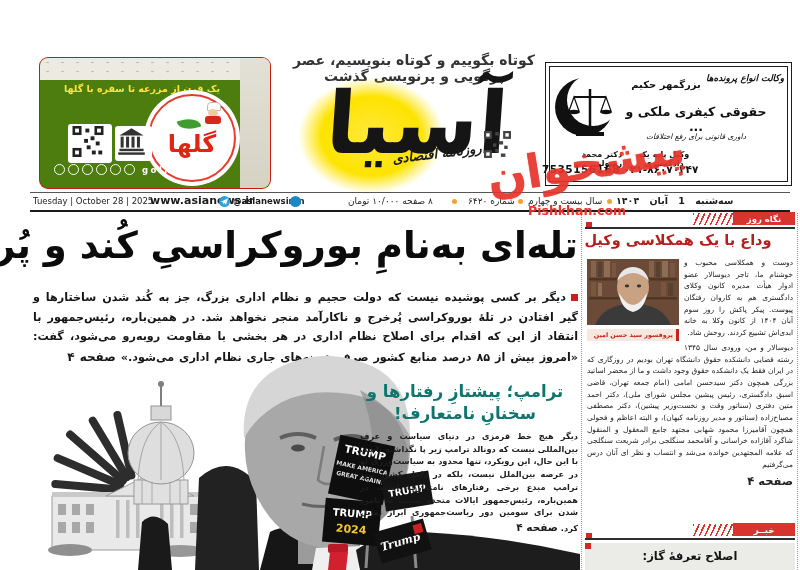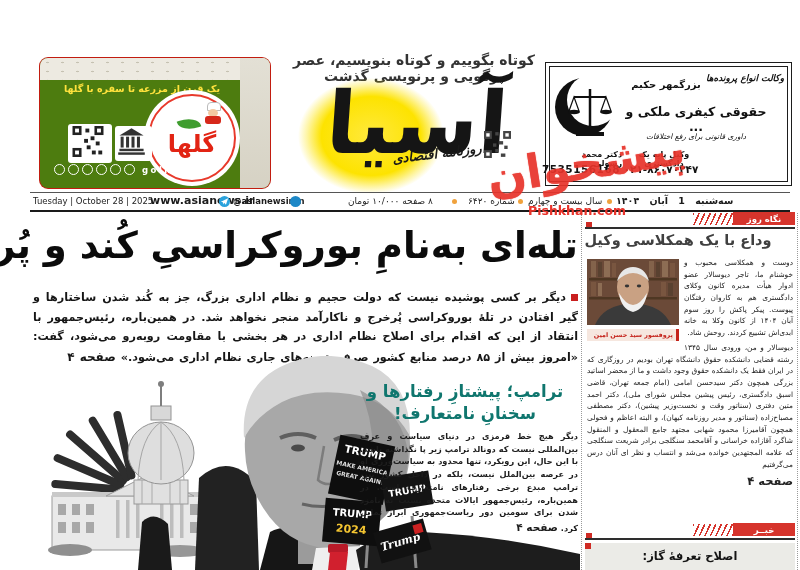--- a/index.html
+++ b/index.html
@@ -73,21 +73,21 @@
   .pref{font-size:12px;font-weight:900;white-space:nowrap;}
   .t-head{left:356px;top:381px;width:218px;font-size:16.5px;line-height:1.35;font-weight:900;color:#0f766e;z-index:5;}
   .t-body{left:360px;top:430px;width:218px;font-size:8.2px;line-height:1.55;font-weight:600;color:#1d1d1d;z-index:5;}
 
   
   .vline{top:213px;height:357px;width:0;border-left:1px dotted #9a9a9a;}
   .chip{background:#d6342c;color:#fff;font-weight:bold;font-size:8.5px;height:13px;display:flex;align-items:center;justify-content:center;direction:rtl;letter-spacing:1px;}
   .hatch{height:12px;background:repeating-linear-gradient(115deg,#d6342c 0 1.5px,#fff 1.5px 5px);}
   .sline{width:210px;height:2px;background:#2e2e2e;}
   .rsq{width:6px;height:6px;background:#cf2b24;}
-  .sb-title{left:576px;top:232px;width:204px;font-size:14.5px;font-weight:900;color:#404040;}
+  .sb-title{left:576px;top:232px;width:204px;font-size:14.5px;font-weight:900;color:#b91c1c;}
   .sb-body{left:587px;top:257px;width:206px;font-size:7.4px;line-height:1.58;color:#232323;font-weight:500;}
   .sb-fig{float:left;width:92px;margin:2px 5px 2px 0;}
   .sb-cap{background:#f6e7df;border-right:3px solid #c4231b;color:#c4231b;font-size:6.4px;font-weight:800;padding:1px 3px;direction:rtl;}
   .sb-p2{margin-top:3px;}
   .sb-pref{font-size:11.5px;font-weight:900;margin-top:2px;}
   .gasbox{left:585px;top:543px;width:210px;height:27px;background:#ebebe7;}
   .gas-t{left:585px;top:549px;width:210px;font-size:11.5px;font-weight:900;color:#141414;}
 </style>
 </head>
 <body>

